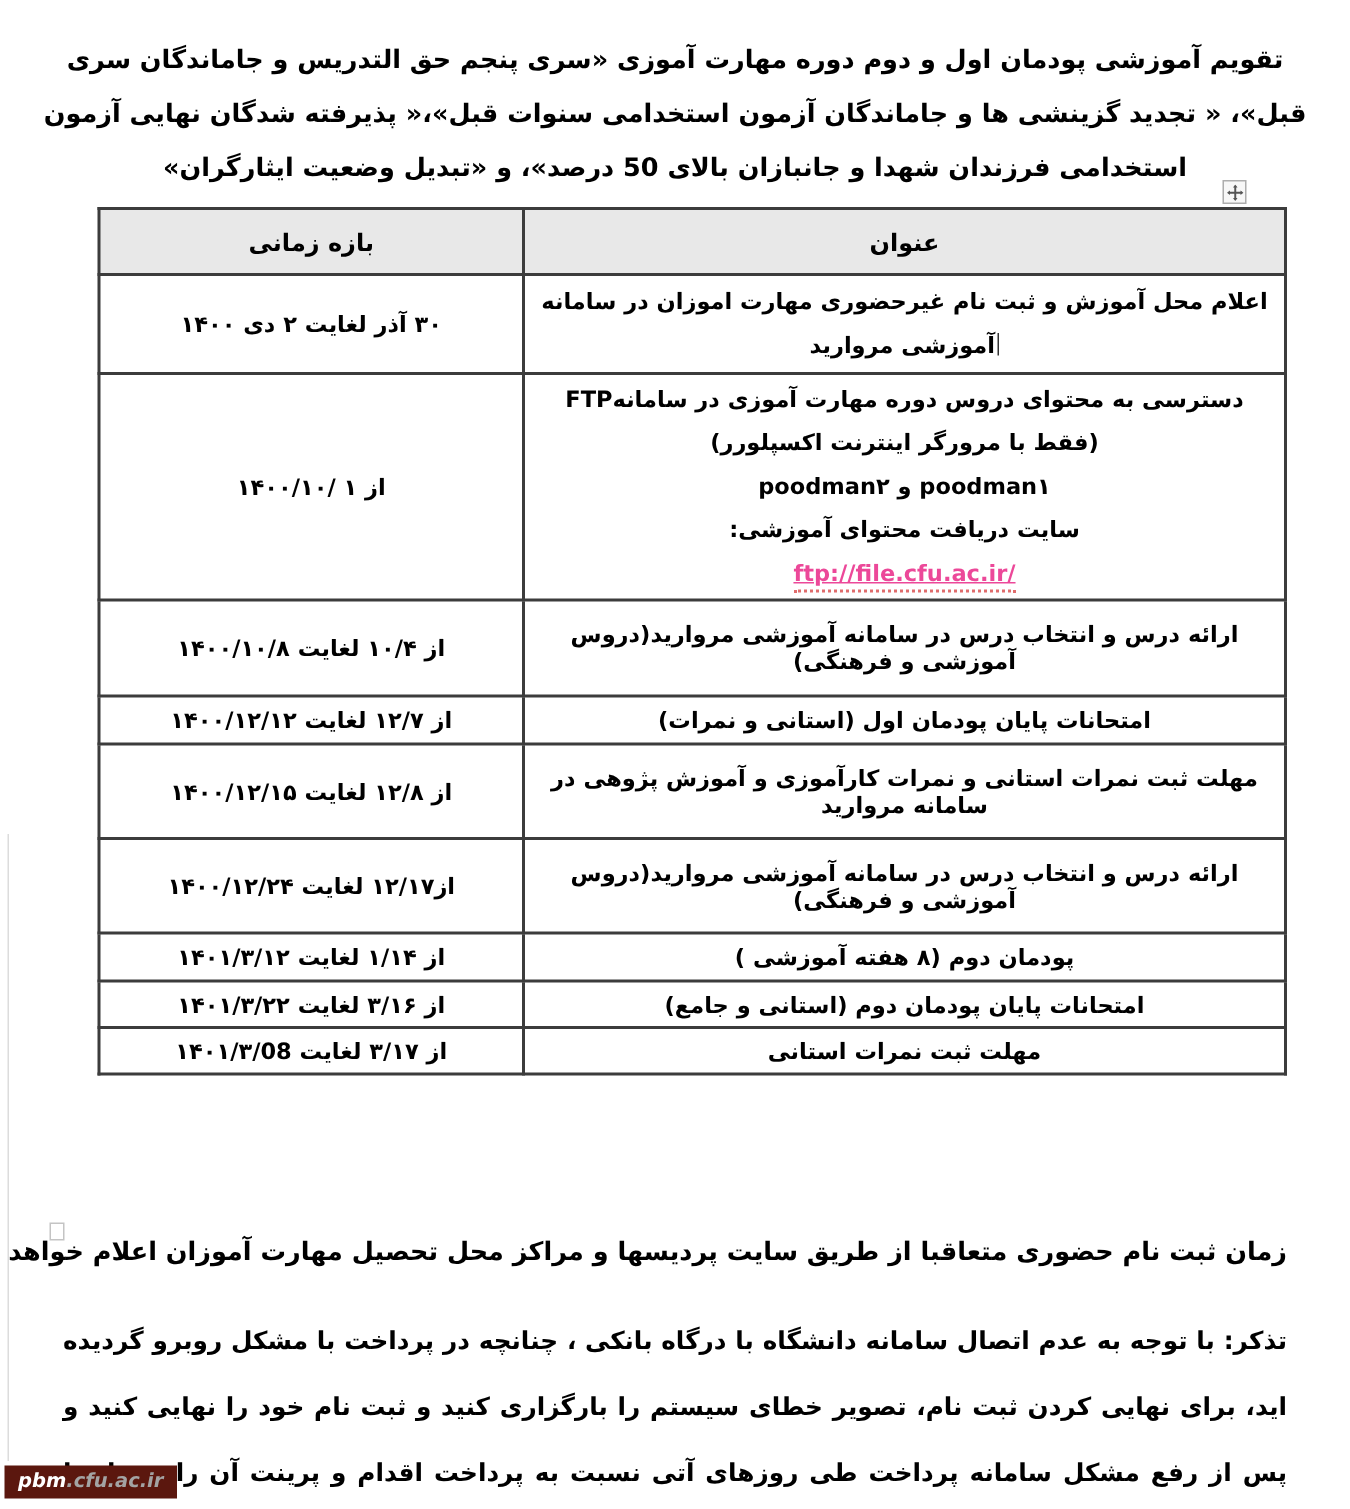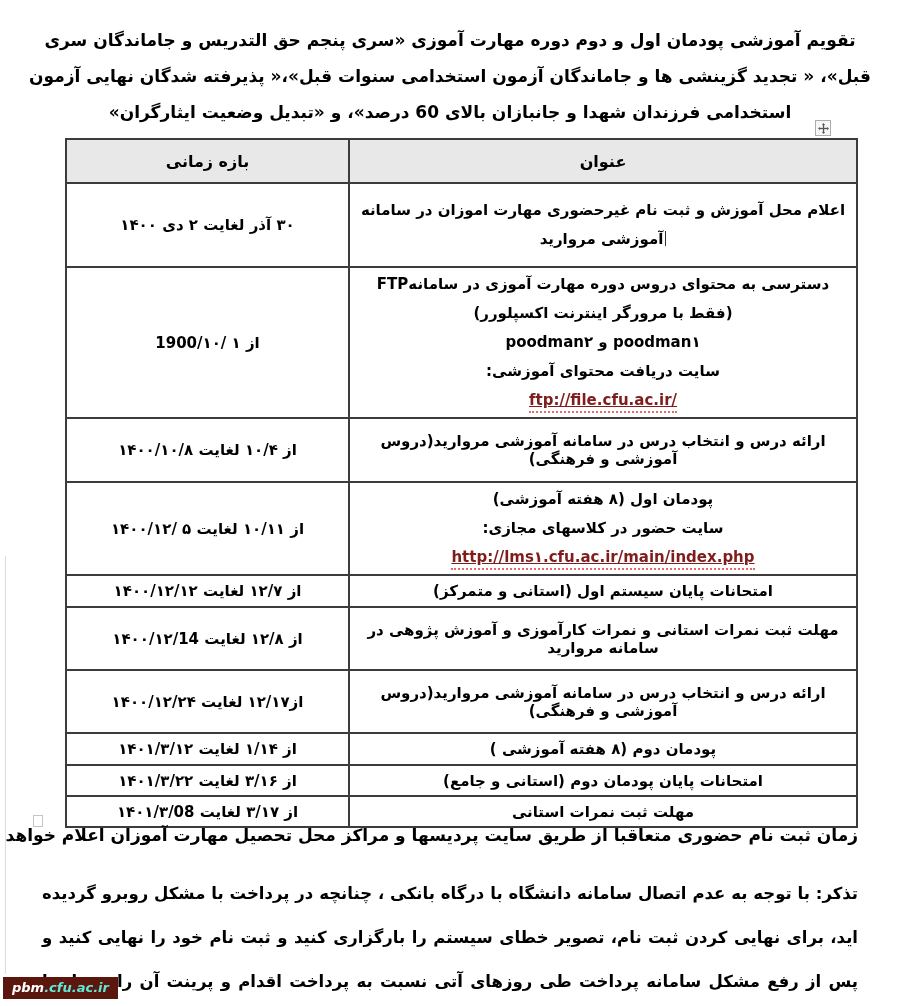--- a/index.html
+++ b/index.html
@@ -41,30 +41,30 @@
     font-weight:bold; font-size:15px;
     text-align:center; vertical-align:middle;
     padding:2px 10px; color:#000;
   }
   table.schedule .hdr td {
     background:#e8e8e8; font-size:16px; height:44px;
   }
   .col-title  { width:508px; }
   .col-period { width:283px; }
   td p { margin:0; line-height:29px; }
-  tr.h70  { height:84px; }
+  tr.h70  { height:66px; }
   tr.h152 { height:140px; }
   tr.h64  { height:64px; }
   tr.h92  { height:92px; }
   tr.h32  { height:32px; }
   tr.h63  { height:63px; }
   tr.h31  { height:31px; }
 
   a.link {
-    color:#7f1d1d; font-weight:bold;
+    color:#ec4899; font-weight:bold;
     text-decoration:underline; cursor:pointer;
     direction:ltr; unicode-bidi:bidi-override;
     display:inline-block;
     border-bottom:2px dotted #e06d6d;
     line-height:22px;
   }
 
   .text-cursor {
     display:inline-block; width:1px; height:15px;
     background:#333; vertical-align:-2px; margin-left:2px;
@@ -96,26 +96,26 @@
 
   
   .wm-badge {
     position:absolute; left:3px; top:977px;
     background:#5b170e;
     padding:3px 9px 4px 9px;
     font-style:italic; font-weight:bold; font-size:13px;
     direction:ltr; letter-spacing:0;
   }
   .wm-badge .wm-prefix { color:#ffffff;text-align:center; }
-  .wm-badge .wm-suffix { color:#5eead4; }
+  .wm-badge .wm-suffix { color:#a3a3a3; }
 </style>
 </head>
 <body>
 
-<div class="doc-title">تقویم آموزشی  پودمان اول و دوم دوره مهارت آموزی «سری پنجم حق التدریس و جاماندگان سری قبل»، « تجدید گزینشی ها و جاماندگان آزمون استخدامی سنوات قبل»،« پذیرفته شدگان نهایی آزمون استخدامی فرزندان شهدا و جانبازان بالای 60 درصد»، و «تبدیل وضعیت ایثارگران»</div>
+<div class="doc-title">تقویم آموزشی  پودمان اول و دوم دوره مهارت آموزی «سری پنجم حق التدریس و جاماندگان سری قبل»، « تجدید گزینشی ها و جاماندگان آزمون استخدامی سنوات قبل»،« پذیرفته شدگان نهایی آزمون استخدامی فرزندان شهدا و جانبازان بالای 50 درصد»، و «تبدیل وضعیت ایثارگران»</div>
 
 <div class="table-handle">
   <svg width="11" height="11" viewBox="0 0 11 11">
     <g stroke="#555" stroke-width="1.3" fill="#555">
       <line x1="5.5" y1="1" x2="5.5" y2="10"></line>
       <line x1="1" y1="5.5" x2="10" y2="5.5"></line>
       <path d="M5.5 0 L4 2 L7 2 Z" stroke="none"></path>
       <path d="M5.5 11 L4 9 L7 9 Z" stroke="none"></path>
       <path d="M0 5.5 L2 4 L2 7 Z" stroke="none"></path>
       <path d="M11 5.5 L9 4 L9 7 Z" stroke="none"></path>
@@ -142,45 +142,37 @@
       <td>۳۰ آذر لغایت ۲ دی ۱۴۰۰</td>
     </tr>
 
     <tr class="h152">
       <td>
         <p>دسترسی به محتوای دروس دوره مهارت آموزی در سامانهFTP (فقط با مرورگر اینترنت اکسپلورر)</p>
         <p>poodman۱ و poodman۲</p>
         <p>سایت دریافت محتوای آموزشی:</p>
         <p><a class="link">ftp://file.cfu.ac.ir/</a></p>
       </td>
-      <td>از ۱ /1900/۱۰</td>
+      <td>از ۱ /۱۴۰۰/۱۰</td>
     </tr>
 
     <tr class="h64">
       <td>ارائه درس و انتخاب درس در سامانه آموزشی مروارید(دروس آموزشی و فرهنگی)</td>
       <td>از ۱۰/۴ لغایت ۱۴۰۰/۱۰/۸</td>
     </tr>
 
-    <tr class="h92">
-      <td>
-        <p>پودمان اول (۸ هفته آموزشی)</p>
-        <p>سایت حضور در کلاسهای مجازی:</p>
-        <p><a class="link">http://lms۱.cfu.ac.ir/main/index.php</a></p>
-      </td>
-      <td>از ۱۰/۱۱ لغایت ۵ /۱۴۰۰/۱۲</td>
-    </tr>
 
     <tr class="h32">
-      <td>امتحانات پایان سیستم اول (استانی و متمرکز)</td>
+      <td>امتحانات پایان پودمان اول (استانی و نمرات)</td>
       <td>از ۱۲/۷ لغایت ۱۴۰۰/۱۲/۱۲</td>
     </tr>
 
     <tr class="h63">
       <td>مهلت ثبت نمرات استانی و نمرات کارآموزی و آموزش پژوهی در سامانه مروارید</td>
-      <td>از ۱۲/۸ لغایت ۱۴۰۰/۱۲/14</td>
+      <td>از ۱۲/۸ لغایت ۱۴۰۰/۱۲/۱۵</td>
     </tr>
 
     <tr class="h63">
       <td>ارائه درس و انتخاب درس در سامانه آموزشی مروارید(دروس آموزشی و فرهنگی)</td>
       <td>از۱۲/۱۷ لغایت ۱۴۰۰/۱۲/۲۴</td>
     </tr>
 
     <tr class="h32">
       <td>پودمان دوم (۸ هفته آموزشی )</td>
       <td>از ۱/۱۴ لغایت ۱۴۰۱/۳/۱۲</td>

